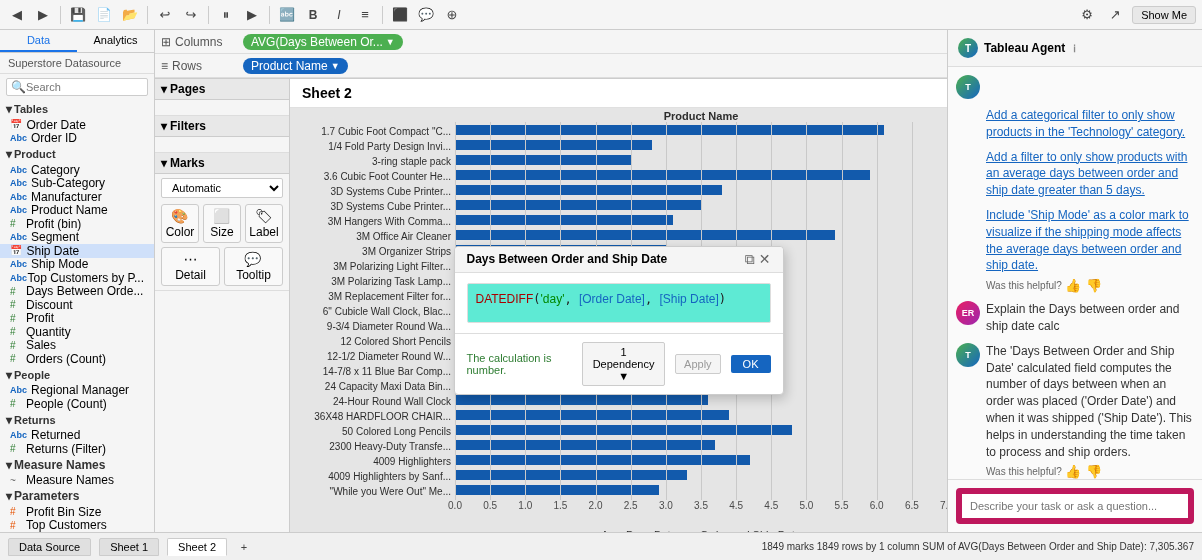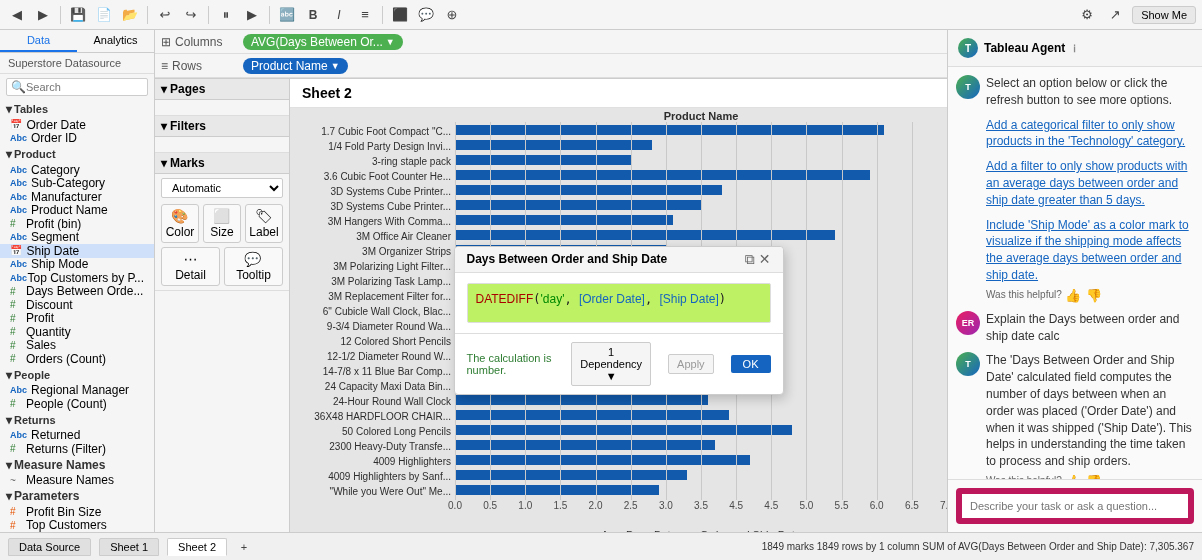--- a/index.html
+++ b/index.html
@@ -78,27 +78,27 @@
     .panel-content { padding: 4px 6px; border-bottom: 1px solid #ddd; }
 
     
     .modal-overlay { position: absolute; top: 0; left: 0; right: 0; bottom: 0; background: rgba(0,0,0,0.1); z-index: 100; display: flex; align-items: center; justify-content: center; }
     .modal { background: white; border: 1px solid #ccc; border-radius: 4px; width: 330px; box-shadow: 2px 4px 12px rgba(0,0,0,0.2); }
     .modal-header { display: flex; align-items: center; justify-content: space-between; padding: 4px 12px; border-bottom: 1px solid #ddd; background: #f5f5f5; border-radius: 4px 4px 0 0; }
     .modal-title { font-size: 12px; font-weight: bold; }
     .modal-controls { display: flex; gap: 4px; }
     .modal-ctrl-btn { background: none; border: none; cursor: pointer; color: #666; font-size: 14px; }
     .modal-body { padding: 10px 12px; }
-    .modal-formula { background: #bef264; border: 1px solid #ddd; border-radius: 2px; padding: 8px; font-family: monospace; font-size: 12px; color: #222; min-height: 40px; }
+    .modal-formula { background: #5eead4; border: 1px solid #ddd; border-radius: 2px; padding: 8px; font-family: monospace; font-size: 12px; color: #222; min-height: 40px; }
     .formula-keyword { color: #a00; }
     .formula-string { color: #080; }
     .formula-field { color: #1565c0; }
     .modal-footer { display: flex; align-items: center; justify-content: space-between; padding: 8px 12px; border-top: 1px solid #ddd; }
     .modal-status { font-size: 11px; color: #2e7d32; }
-    .modal-btns { display: flex; gap: 17px; align-items: center; }
+    .modal-btns { display: flex; gap: 10px; align-items: center; }
     .dependency-btn { border: 1px solid #ccc; background: #f5f5f5; border-radius: 2px; padding: 3px 8px; font-size: 11px; cursor: pointer; display: flex; align-items: center; gap: 3px; }
     .apply-btn { border: 1px solid #ccc; background: #f5f5f5; border-radius: 2px; padding: 3px 8px; font-size: 11px; cursor: pointer; color: #999; }
     .ok-btn { background: #1565c0; color: white; border: none; border-radius: 2px; padding: 3px 12px; font-size: 11px; cursor: pointer; }
   </style>
 </head>
 <body>
 
 <div class="toolbar">
   <button class="toolbar-btn">◀</button>
   <button class="toolbar-btn">▶</button>
@@ -532,23 +532,20 @@
   <div class="right-panel">
     <div class="agent-header">
       <div class="agent-icon">T</div>
       <span>Tableau Agent</span>
       <span style="font-size:10px;color:#888;margin-left:2px;">ℹ</span>
     </div>
     <div class="agent-messages">
 
       <div class="agent-msg">
         <div class="icon">T</div>
-        <div class="agent-msg-body">
-          <span>Select an option below or click the refresh button to see more options.</span>
-        </div>
       </div>
 
       <div class="agent-msg">
         <div style="width:24px;flex-shrink:0;"></div>
         <div class="agent-msg-body">
           <span class="agent-link">Add a categorical filter to only show products in the 'Technology' category.</span>
         </div>
       </div>
       <div class="agent-msg">
         <div style="width:24px;flex-shrink:0;"></div>

